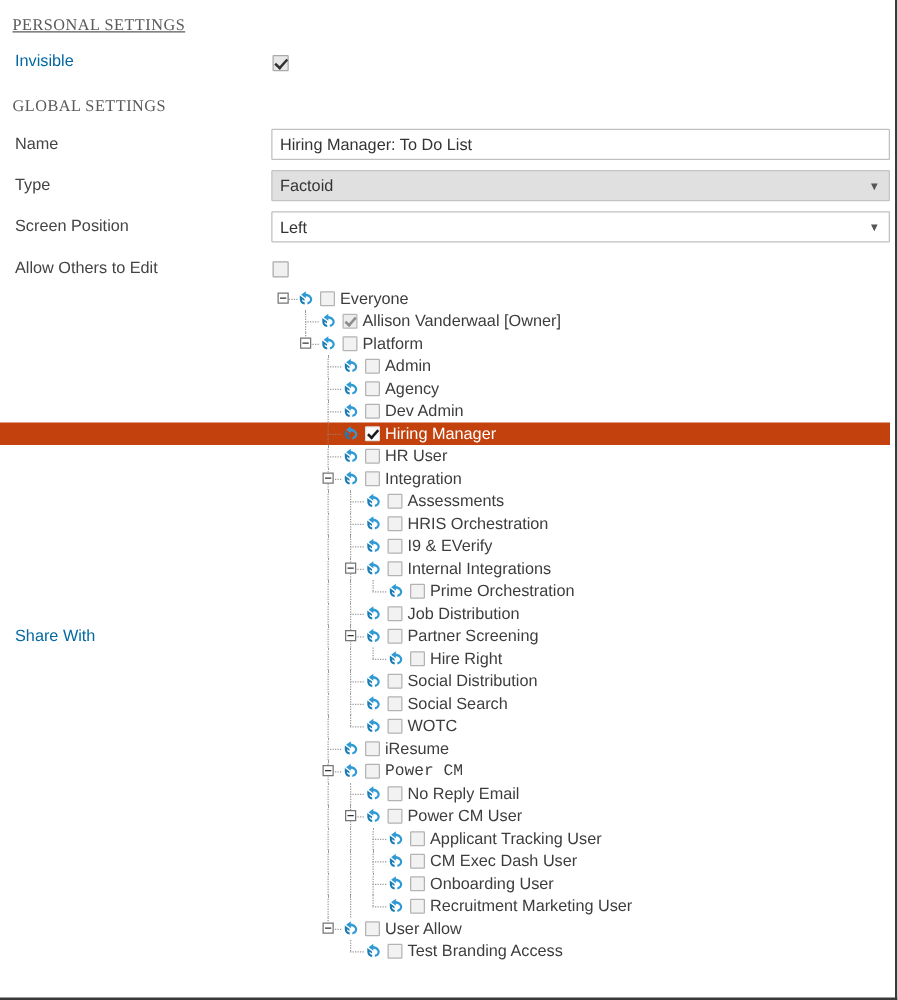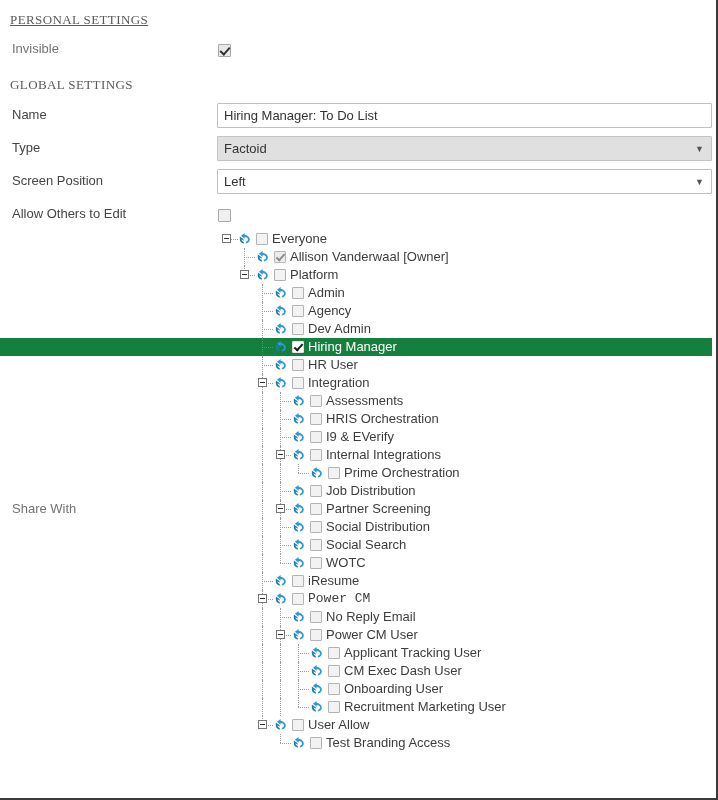--- a/index.html
+++ b/index.html
@@ -38,21 +38,21 @@
 
   
   .row-label {
     position: absolute;
     left: 12px;
     font-size: 13px;
     color: #444444;
     white-space: nowrap;
   }
   .link-label {
-    color: #737373;
+    color: #0369a1;
     cursor: pointer;
   }
   #lbl-invisible       { top: 41px; }
   #lbl-name            { top: 107px; }
   #lbl-type            { top: 140px; }
   #lbl-screen-position { top: 173px; }
   #lbl-allow-edit      { top: 206px; }
   #lbl-share-with      { top: 501px; }
 
   
@@ -138,21 +138,21 @@
     width: 712px;
     text-align: center;
   }
   .tnode {
     position: relative;
     height: 18px;
     line-height: 18px;
     white-space: nowrap;
   }
   .tnode.selected {
-    background: #15803d;
+    background: #c2410c;
   }
   .tnode.selected .tlabel { color: #ffffff; }
   .tnode.selected .guide,
   .tnode.selected .elbow  { opacity: 0.55; }
 
   .tinner {
     position: relative;
     height: 18px;
     display: block;
   }
@@ -505,20 +505,36 @@
             </svg>
           </span>
           <span class="ncbx" style="left: 310px;"></span>
           <span class="tlabel" style="left: 326px;">Partner Screening</span>
         </div>
       </div>
       <div class="tnode">
         <div class="tinner">
           <span class="guide" style="left: 262px;"></span>
           <span class="guide" style="left: 280px;"></span>
+          <span class="guide half" style="left: 298px;"></span>
+          <span class="elbow" style="left: 298px; width: 11px;"></span>
+          <span class="revert" style="left: 310px;">
+            <svg viewBox="0 0 16 16" width="14" height="14" aria-hidden="true">
+              <path d="M7.6 3.1V1.2L3.3 4.4l4.3 3.2V5.6c2.2 0 3.9 1.3 3.9 2.9 0 1.3-1 2.4-2.5 2.8v1.9c2.6-.4 4.5-2.3 4.5-4.7 0-2.7-2.6-4.9-5.9-5.4z" fill="#2f9ad6"></path>
+              <path d="M6.4 8.2 2.1 5v3.6c0 2.4 1.9 4.3 4.5 4.7v-1.9c-1.5-.4-2.5-1.5-2.5-2.8v-.2l2.3 1.7V8.2z" fill="#1a7db5"></path>
+            </svg>
+          </span>
+          <span class="ncbx" style="left: 328px;"></span>
+          <span class="tlabel" style="left: 344px;">Hire Right</span>
+        </div>
+      </div>
+      <div class="tnode">
+        <div class="tinner">
+          <span class="guide" style="left: 262px;"></span>
+          <span class="guide" style="left: 280px;"></span>
           <span class="elbow" style="left: 280px; width: 11px;"></span>
           <span class="revert" style="left: 292px;">
             <svg viewBox="0 0 16 16" width="14" height="14" aria-hidden="true">
               <path d="M7.6 3.1V1.2L3.3 4.4l4.3 3.2V5.6c2.2 0 3.9 1.3 3.9 2.9 0 1.3-1 2.4-2.5 2.8v1.9c2.6-.4 4.5-2.3 4.5-4.7 0-2.7-2.6-4.9-5.9-5.4z" fill="#2f9ad6"></path>
               <path d="M6.4 8.2 2.1 5v3.6c0 2.4 1.9 4.3 4.5 4.7v-1.9c-1.5-.4-2.5-1.5-2.5-2.8v-.2l2.3 1.7V8.2z" fill="#1a7db5"></path>
             </svg>
           </span>
           <span class="ncbx" style="left: 310px;"></span>
           <span class="tlabel" style="left: 326px;">Social Distribution</span>
         </div>

